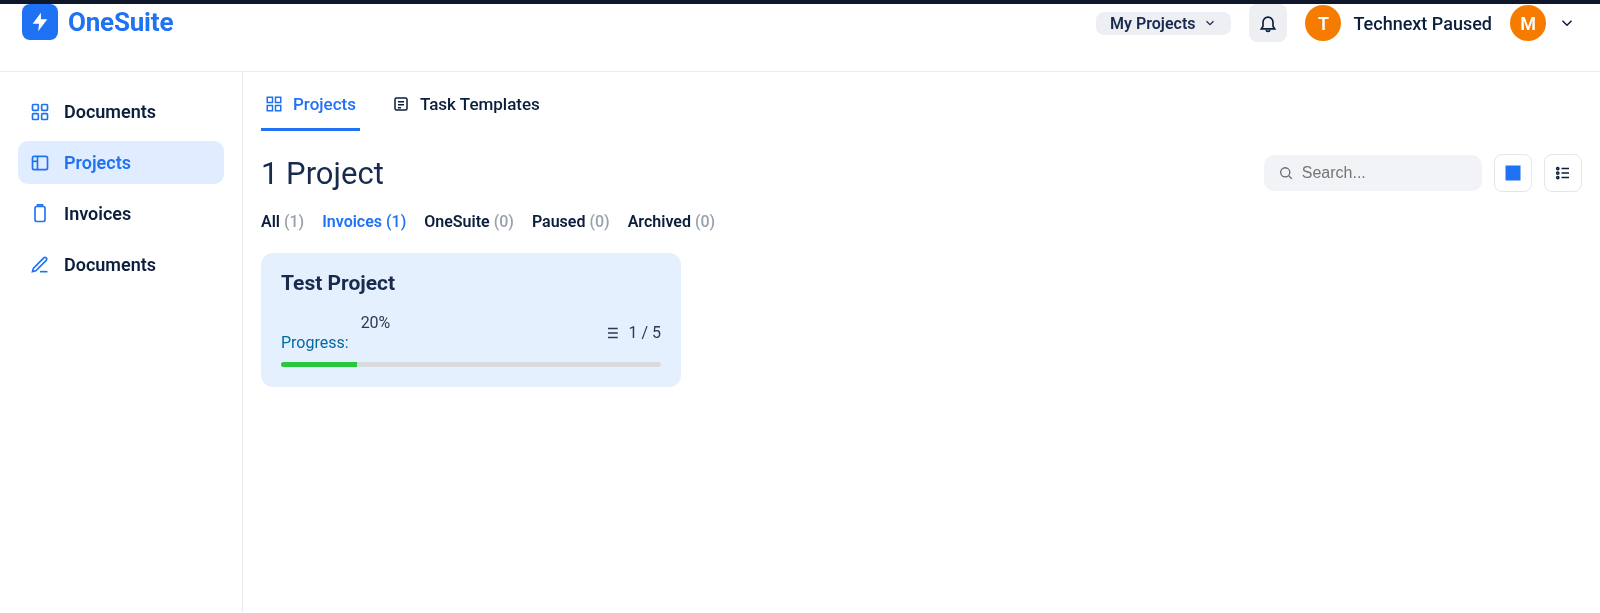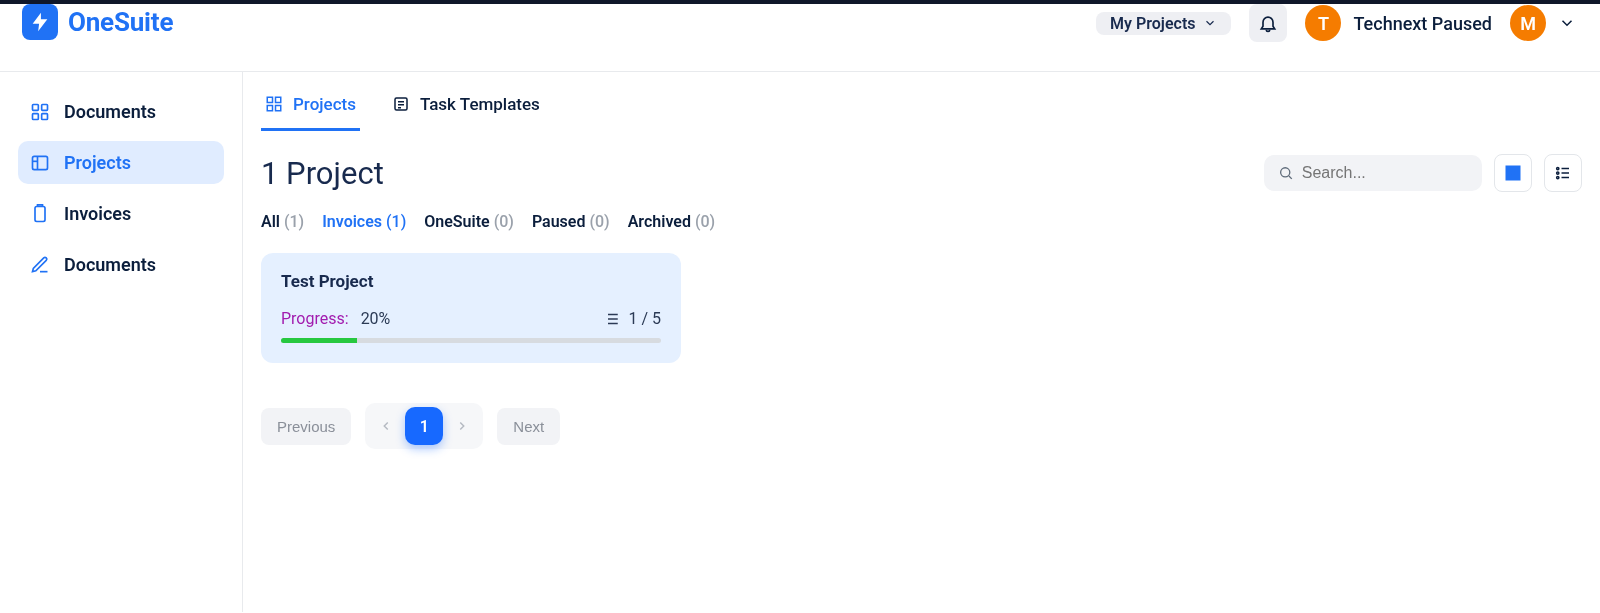--- a/index.html
+++ b/index.html
@@ -45,24 +45,24 @@
   .view-btn.active svg { fill:#2072f5; stroke:#2072f5; }
   .view-btn svg { width:18px; height:18px; stroke:#0b1e3c; fill:none; stroke-width:2; }
 
   .filters { display:flex; gap:18px; margin-top:20px; font-size:16px; font-weight:600; }
   .filter { color:#0b1e3c; cursor:pointer; }
   .filter.active { color:#2072f5; }
   .filter .count { color:#9aa1ab; font-weight:500; }
   .filter.active .count { color:#2072f5; }
 
   .card { margin-top:22px; width:420px; background:#e5f0ff; border-radius:12px; padding:18px 20px 20px 20px; }
-  .card-title { font-size:17px; font-weight:700; color:#182a4e; }
+  .card-title { font-size:21px; font-weight:700; color:#182a4e; }
   .card-row { display:flex; align-items:center; justify-content:space-between; margin-top:18px; font-size:16px; }
   .card-row .left { display:flex; gap:12px; }
-  .card-row .left .label { color:#a21caf; }
+  .card-row .left .label { color:#0369a1;margin-top:20px; }
   .card-row .left .val { color:#2b3a55; }
   .card-row .right { display:flex; align-items:center; gap:8px; color:#2b3a55; }
   .card-row .right svg { width:18px; height:18px; stroke:#2b3a55; fill:none; stroke-width:2; }
   .progress-bar { margin-top:10px; height:5px; background:#d7dbe0; border-radius:3px; overflow:hidden; }
   .progress-fill { height:100%; background:#27c840; }
 
   .pager { display:flex; align-items:center; gap:14px; margin-top:40px; }
   .pager-btn { padding:10px 16px; border-radius:8px; background:#f2f3f6; color:#8a8f99; font-size:15px; font-weight:500; cursor:pointer; border:none; }
   .pager-nav { display:flex; align-items:center; background:#f6f7f9; border-radius:10px; padding:4px; gap:2px; }
   .pager-arrow { width:34px; height:34px; display:flex; align-items:center; justify-content:center; color:#b5bac2; cursor:pointer; }
@@ -238,32 +238,15 @@
               <line x1="3" y1="18" x2="3.01" y2="18"></line>
             </svg>
           <span>1 / 5</span>
         </div>
       </div>
       <div class="progress-bar">
         <div class="progress-fill" id="progress-fill" style="width: 20%;"></div>
       </div>
     </div>
 
-    <div class="pager">
-      <button class="pager-btn">Previous</button>
-      <div class="pager-nav">
-        <div class="pager-arrow">
-          <svg viewBox="0 0 24 24">
-              <polyline points="15 18 9 12 15 6"></polyline>
-            </svg>
-        </div>
-        <div class="pager-page">1</div>
-        <div class="pager-arrow">
-          <svg viewBox="0 0 24 24">
-              <polyline points="9 18 15 12 9 6"></polyline>
-            </svg>
-        </div>
-      </div>
-      <button class="pager-btn">Next</button>
-    </div>
 
   </main>
 </div>
 
 </body></html>

